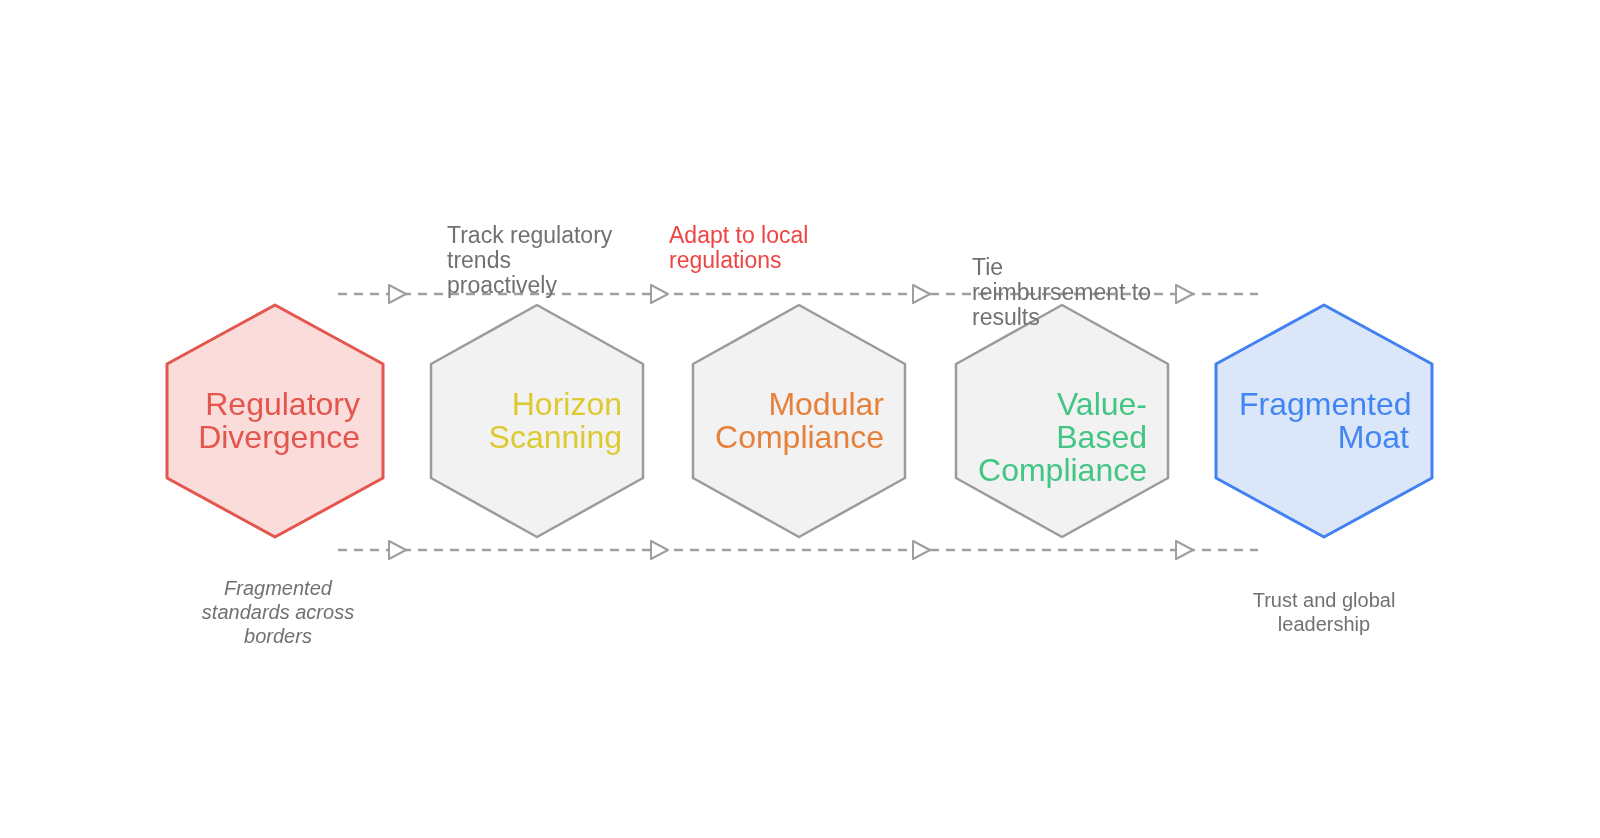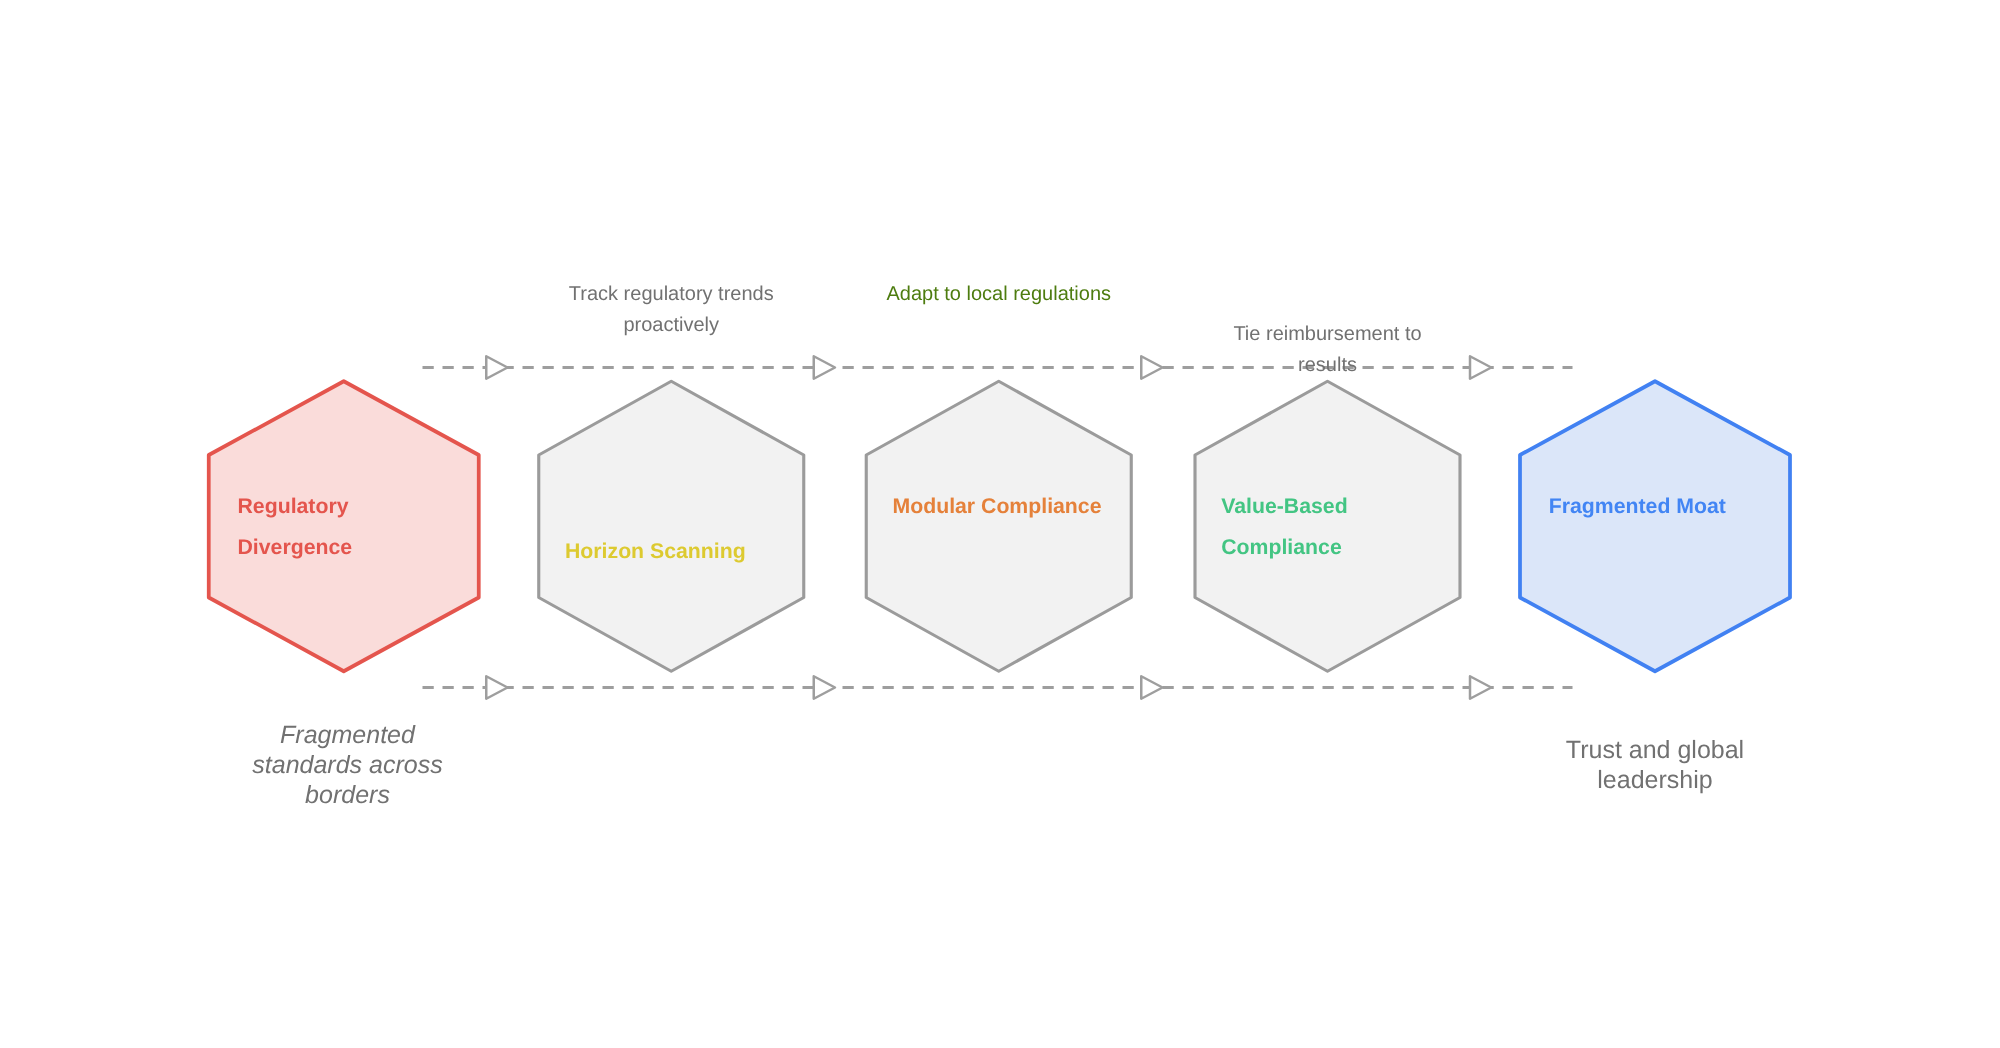--- a/index.html
+++ b/index.html
@@ -17,32 +17,32 @@
   }
   .layer {
     position: absolute;
     left: 0;
     top: 0;
   }
   .stage-label {
     position: absolute;
     width: 170px;
     margin-left: -85px;
-    text-align: left;
-    font-size: 17px;
-    font-weight: 700;
+    text-align: right;
+    font-size: 32px;
+    font-weight: 400;
     line-height: 33px;
     top: 388px;
   }
   .transition-label {
     position: absolute;
     width: 180px;
     margin-left: -90px;
-    text-align: center;
-    font-size: 16px;
+    text-align: left;
+    font-size: 23px;
     font-weight: 400;
     line-height: 25px;
     top: 223px;
   }
   .note-label {
     position: absolute;
     text-align: center;
     font-size: 20px;
     font-weight: 400;
     line-height: 24px;
@@ -81,25 +81,25 @@
     <polygon points="1176,541 1193,550 1176,559" stroke-width="2" stroke-linejoin="round" stroke="#9e9e9e" fill="#ffffff"></polygon>
 
     <polygon points="275,305 383,364 383,478 275,537 167,478 167,364" stroke-width="3" stroke-linejoin="round" fill="#fadcda" stroke="#e4554d"></polygon>
     <polygon points="537,305 643,364 643,478 537,537 431,478 431,364" stroke-width="2.5" stroke-linejoin="round" fill="#f2f2f2" stroke="#9b9b9b"></polygon>
     <polygon points="799,305 905,364 905,478 799,537 693,478 693,364" stroke-width="2.5" stroke-linejoin="round" fill="#f2f2f2" stroke="#9b9b9b"></polygon>
     <polygon points="1062,305 1168,364 1168,478 1062,537 956,478 956,364" stroke-width="2.5" stroke-linejoin="round" fill="#f2f2f2" stroke="#9b9b9b"></polygon>
     <polygon points="1324,305 1432,364 1432,478 1324,537 1216,478 1216,364" stroke-width="3" stroke-linejoin="round" fill="#dbe6f9" stroke="#4181f2"></polygon>
   </svg>
 
   <div class="stage-label" style="left: 275px; color: rgb(228, 85, 77);">Regulatory Divergence</div>
-  <div class="stage-label" style="left: 537px; color: rgb(221, 202, 48); margin-top: 36px;">Horizon Scanning</div>
+  <div class="stage-label" style="left: 537px; color: rgb(221, 202, 48);">Horizon Scanning</div>
   <div class="stage-label" style="left: 1062px; color: rgb(67, 197, 131);">Value-Based Compliance</div>
   <div class="stage-label" style="left: 799px; color: rgb(229, 129, 58);">Modular Compliance</div>
   <div class="stage-label" style="left: 1324px; color: rgb(66, 133, 244);">Fragmented Moat</div>
 
   <div class="transition-label" style="left: 537px; color: rgb(113, 113, 113);">Track regulatory trends proactively</div>
-  <div class="transition-label" style="left: 799px; color: #4d7c0f;">Adapt to local regulations</div>
+  <div class="transition-label" style="left: 759px; color: #ef4444;">Adapt to local regulations</div>
   <div class="transition-label" style="left: 1062px; color: rgb(113, 113, 113); margin-top: 32px;">Tie reimbursement to results</div>
 
   <div class="note-label note-first" style="left: 278px; color: rgb(113, 113, 113);">Fragmented standards across borders</div>
   <div class="note-label note-last" style="left: 1324px; color: rgb(113, 113, 113);">Trust and global leadership</div>
 
 </div>
 
 </body></html>

